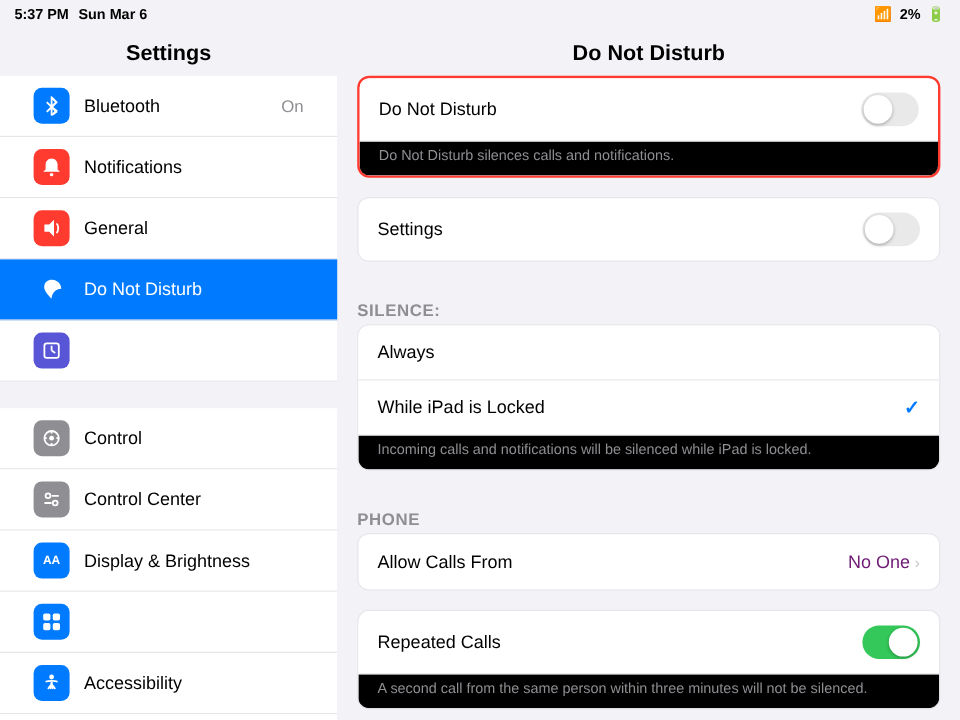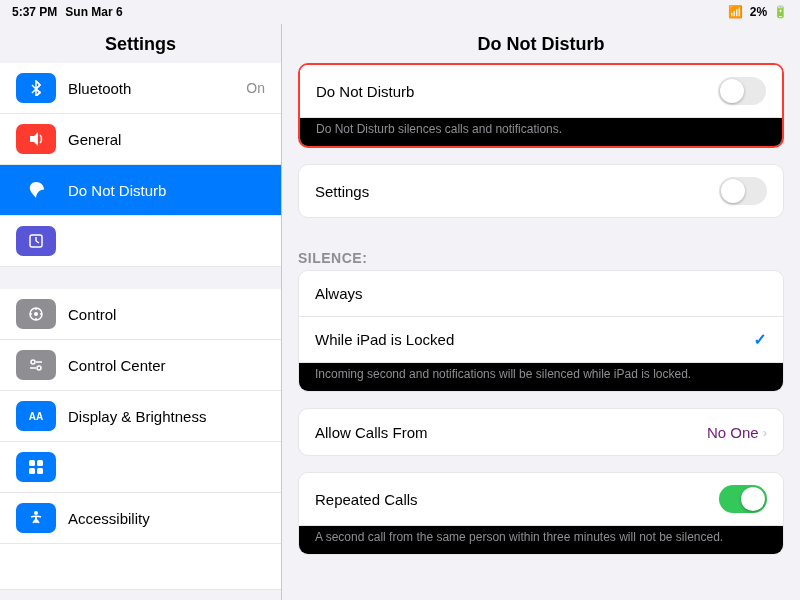--- a/index.html
+++ b/index.html
@@ -47,34 +47,34 @@
       text-align: center;
       font-size: 18px;
       font-weight: 700;
       padding: 10px 16px 8px;
       color: #000;
     }
 
     .sidebar-item {
       display: flex;
       align-items: center;
-      padding: 10px 16px;
+      padding: 10px 28px;
       cursor: pointer;
       background: white;
       border-bottom: 1px solid #e5e5ea;
       min-height: 46px;
     }
     .sidebar-item:first-of-type { border-top: 1px solid #e5e5ea; }
     .sidebar-item.active {
       background: #007aff;
     }
     .sidebar-item.active .item-label { color: white; }
 
     .item-icon {
-      width: 40px;
+      width: 30px;
       height: 30px;
       border-radius: 7px;
       display: flex;
       align-items: center;
       justify-content: center;
       margin-right: 12px;
       flex-shrink: 0;
       font-size: 16px;
       color: white;
     }
@@ -224,20 +224,29 @@
         <svg width="16" height="16" viewBox="0 0 16 16" fill="white">
           <path d="M8 1 L12 5 L8 9 L12 13 L8 16 L8 9 L4 13 L8 9 L4 5 L8 9 L8 1Z" stroke="white" stroke-width="1.5" fill="none"></path>
           <polyline points="8,1 12,5 8,9" stroke="white" stroke-width="1.5" fill="none"></polyline>
           <polyline points="8,16 12,12 8,9" stroke="white" stroke-width="1.5" fill="none"></polyline>
         </svg>
       </div>
       <span class="item-label">Bluetooth</span>
       <span class="item-value">On</span>
     </div>
 
+    <div class="sidebar-item">
+      <div class="item-icon icon-red">
+        <svg width="16" height="16" viewBox="0 0 16 16" fill="white">
+          <path d="M8 1 C5 1 3 3.5 3 6 L3 10 L1 12 L15 12 L13 10 L13 6 C13 3.5 11 1 8 1Z"></path>
+          <circle cx="8" cy="14.5" r="1.5"></circle>
+        </svg>
+      </div>
+      <span class="item-label">Notifications</span>
+    </div>
 
     <div class="sidebar-item">
       <div class="item-icon icon-red">
         <svg width="16" height="16" viewBox="0 0 16 16" fill="white">
           <polygon points="2,5 6,5 10,1 10,15 6,11 2,11"></polygon>
           <path d="M12 4 C14 5.5 14 10.5 12 12" stroke="white" stroke-width="1.5" fill="none"></path>
         </svg>
       </div>
       <span class="item-label">General</span>
     </div>
@@ -349,23 +358,24 @@
     <div class="section-header">SILENCE:</div>
 
     <div class="settings-section">
       <div class="setting-row">
         <span class="setting-label">Always</span>
       </div>
       <div class="setting-row">
         <span class="setting-label">While iPad is Locked</span>
         <span class="checkmark">✓</span>
       </div>
-      <div class="setting-sublabel">Incoming second and notifications will be silenced while iPad is locked.</div>
-    </div>
-
+      <div class="setting-sublabel">Incoming calls and notifications will be silenced while iPad is locked.</div>
+    </div>
+
+    <div class="section-header">PHONE</div>
 
     <div class="settings-section">
       <div class="setting-row">
         <span class="setting-label">Allow Calls From</span>
         <span class="setting-value">No One</span>
         <span class="chevron">›</span>
       </div>
     </div>
 
     <div class="settings-section">

